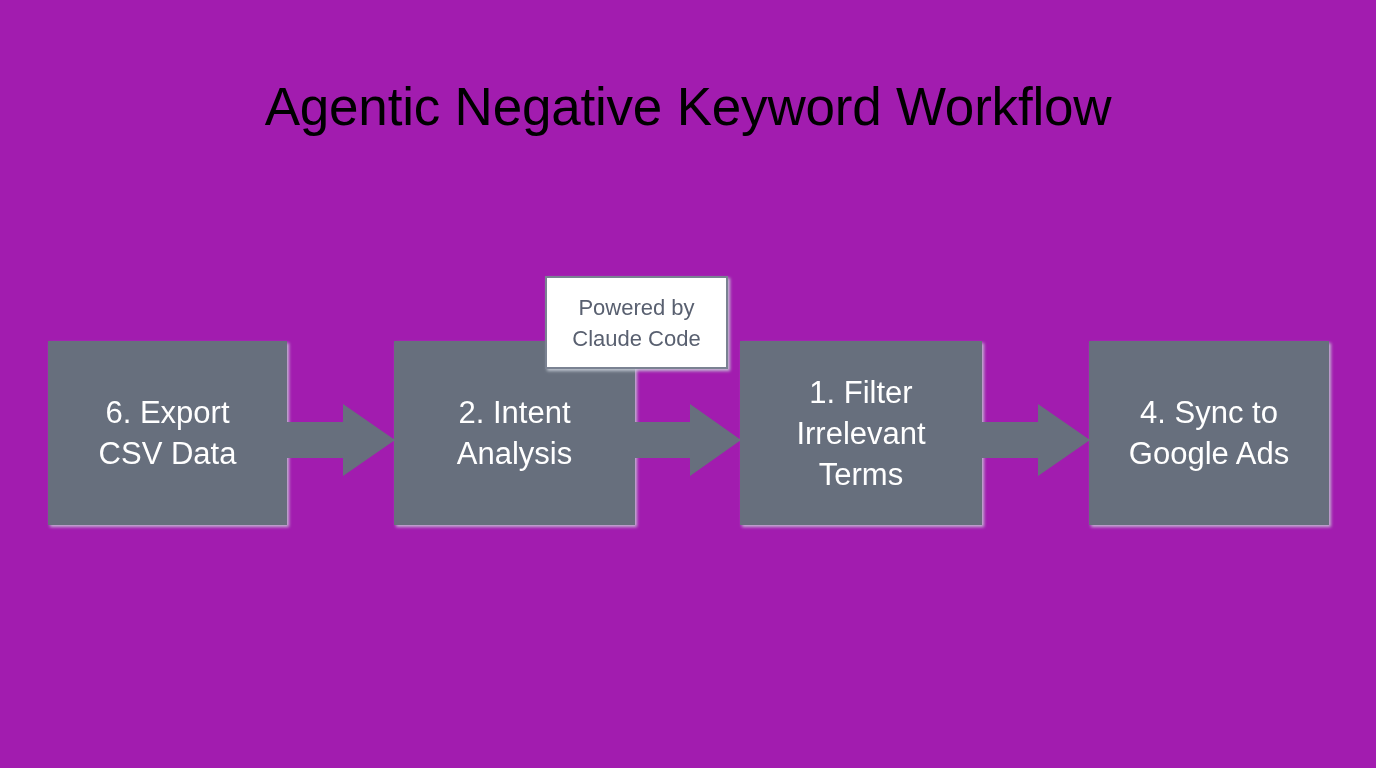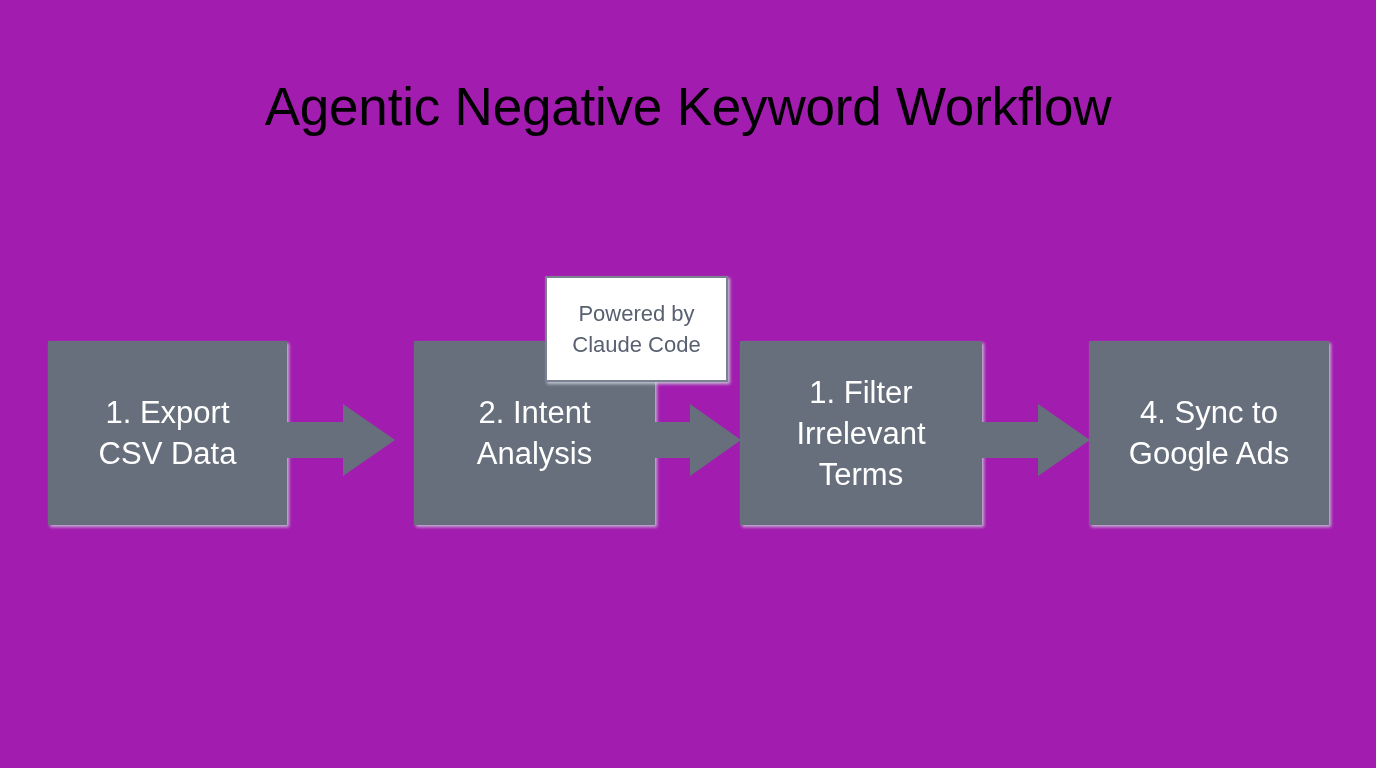--- a/index.html
+++ b/index.html
@@ -51,21 +51,21 @@
     color: #ffffff;
     font-size: 31px;
     line-height: 41px;
     text-align: center;
     font-weight: 400;
     white-space: pre-line;
     padding: 0 6px;
   }
 
   #step-box-1 { left: 48px;   width: 239px; }
-  #step-box-2 { left: 394px;  width: 241px; margin-left: 20px; }
+  #step-box-2 { left: 394px;  width: 241px; }
   #step-box-3 { left: 740px;  width: 242px; }
   #step-box-4 { left: 1089px; width: 240px; justify-content: center; }
 
   
   .flow-arrow {
     position: absolute;
     top: 404px;
     height: 72px;
   }
   .flow-arrow svg { display: block; }
@@ -73,21 +73,21 @@
   #flow-arrow-1 { left: 287px; width: 108px; }
   #flow-arrow-2 { left: 635px; width: 106px; }
   #flow-arrow-3 { left: 982px; width: 108px; }
 
   
   #callout-powered-by {
     position: absolute;
     left: 545px;
     top: 276px;
     width: 183px;
-    height: 106px;
+    height: 93px;
     background: #ffffff;
     border: 2px solid #7A8292;
     box-shadow: 2px 2px 3px rgba(200, 206, 215, 0.9);
     display: flex;
     align-items: center;
     justify-content: center;
     box-sizing: border-box;
   }
   #callout-text {
     color: #596070;
@@ -98,21 +98,21 @@
   }
 </style>
 </head>
 <body>
 
 <div id="canvas">
 
   <div id="diagram-title">Agentic Negative Keyword Workflow</div>
 
   <div class="step-box" id="step-box-1">
-    <div class="step-label">1. Export
+    <div class="step-label">6. Export
 CSV Data</div>
   </div>
 
   <div class="flow-arrow" id="flow-arrow-1">
     <svg width="108" height="72" viewBox="0 0 108 72" xmlns="http://www.w3.org/2000/svg">
       <polygon points="0,18 56,18 56,0 108,36 56,72 56,54 0,54" fill="#676F7D"></polygon>
     </svg>
   </div>
 
   <div class="step-box" id="step-box-2">

